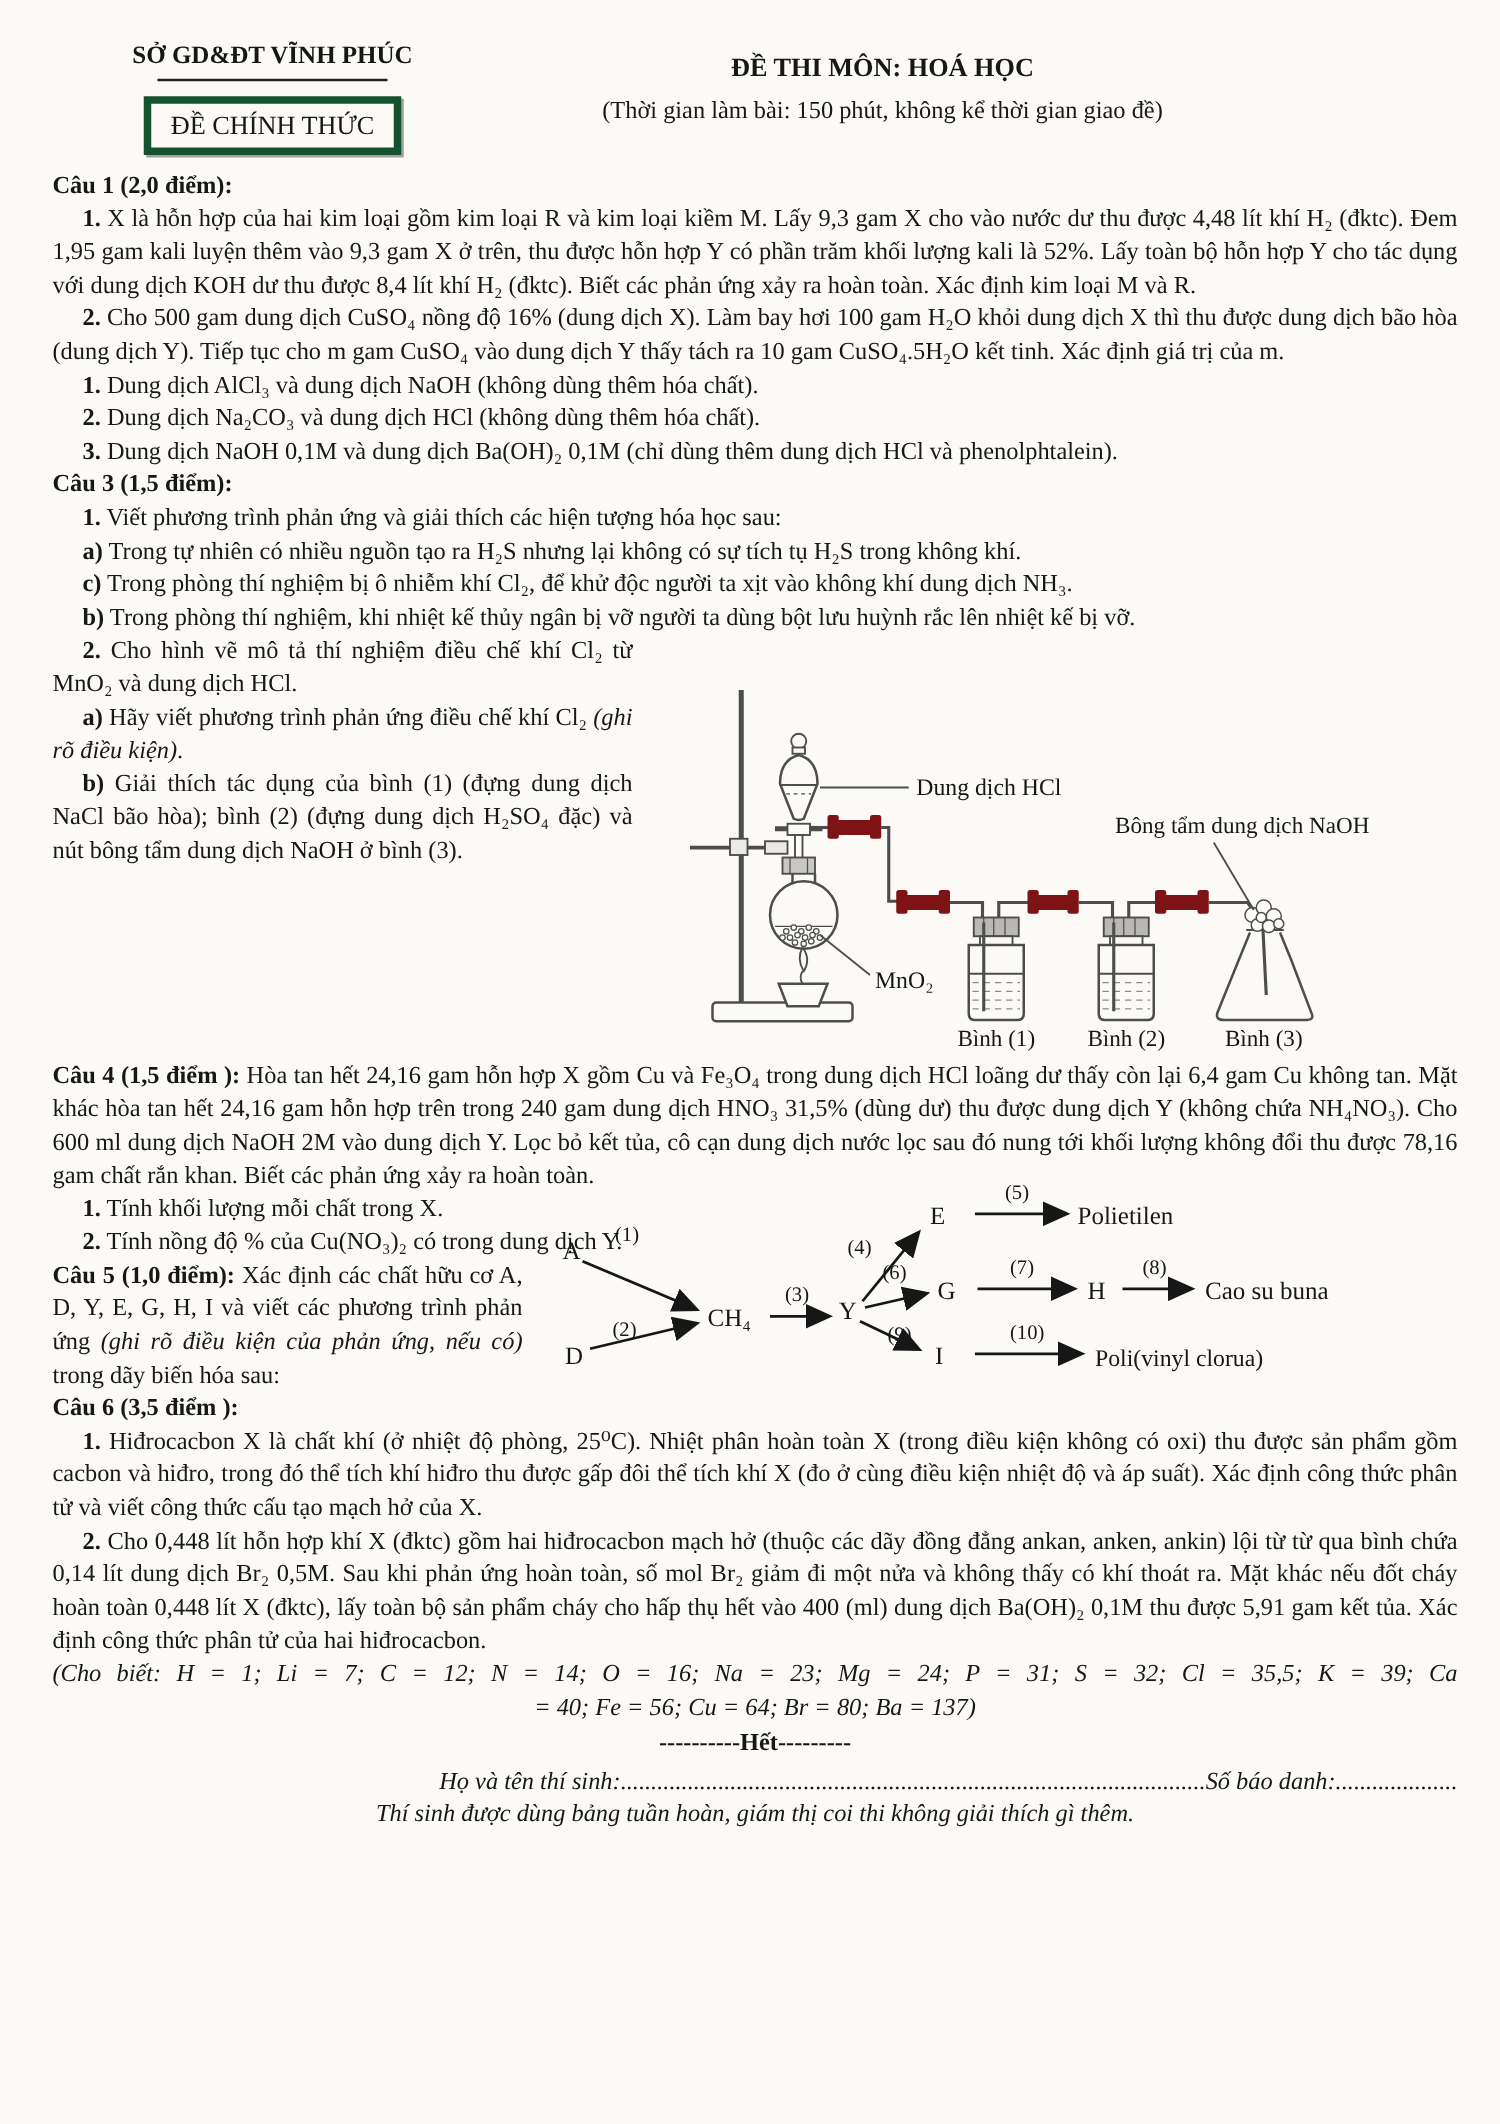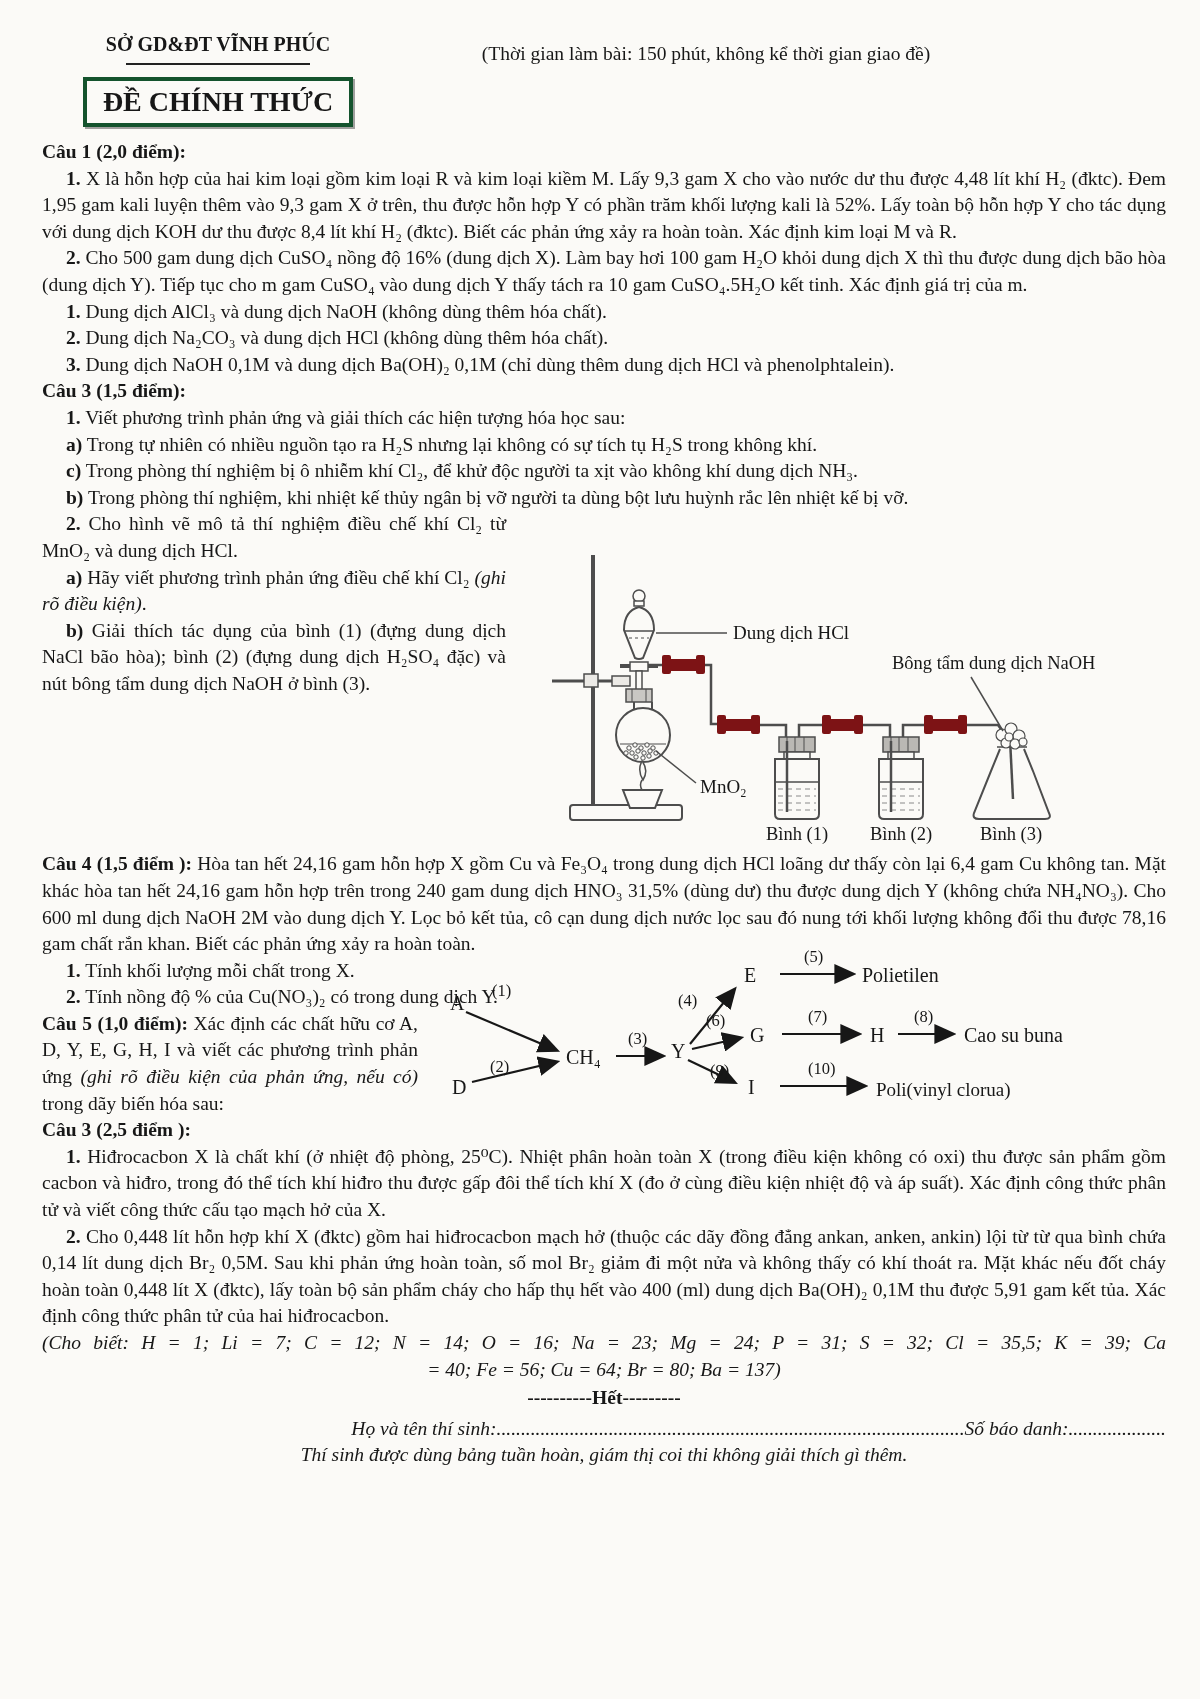--- a/index.html
+++ b/index.html
@@ -12,22 +12,22 @@
   .content { position:absolute; left:42px; top:32px; width:1124px; }
   p { margin:0; font-size:19.5px; line-height:26.6px; text-align:justify; }
   .ind { text-indent:24px; }
   .it { font-style:italic; }
   b, .qh { font-weight:bold; }
   
   .hdr { display:flex; margin-bottom:12px; }
   .hdr-left { width:352px; text-align:center; }
   .dept { font-size:20px; font-weight:bold; line-height:25px; }
   .dept-line { width:184px; border-top:2.5px solid #222; margin:6px auto 12px; }
-  .box { display:inline-block; border:4px solid #14532d; box-shadow:2px 2px 0 rgba(70,70,70,.5);
-         padding:5px 16px; font-weight:bold; font-size:28px; }
+  .box { display:inline-block; border:6px solid #14532d; box-shadow:2px 2px 0 rgba(70,70,70,.5);
+         padding:5px 16px; font-weight:normal; font-size:21px; }
   .hdr-right { flex:1; margin-right:148px; text-align:center; }
   .exam-title { font-size:21px; font-weight:bold; line-height:26px; text-align:center; }
   .subject   { font-size:21px; font-weight:bold; margin-top:9px; line-height:26px; text-align:center; }
   .time-note { font-size:19.5px; margin-top:9px; line-height:26px; text-align:center; }
   
   .c3wrap { position:relative; min-height:340px; }
   .c3left { width:464px; }
   .figure { position:absolute; left:454px; top:-14px; }
   .c45wrap { position:relative; }
   .q5left { width:376px; }
@@ -46,20 +46,21 @@
 
 <div class="content">
 
   <div class="hdr">
     <div class="hdr-left">
       <div class="dept">SỞ GD&amp;ĐT VĨNH PHÚC</div>
       <div class="dept-line"></div>
       <div class="box">ĐỀ CHÍNH THỨC</div>
     </div>
     <div class="hdr-right">
+      <div class="subject">ĐỀ THI MÔN: HOÁ HỌC</div>
       <div class="time-note">(Thời gian làm bài: 150 phút, không kể thời gian giao đề)</div>
     </div>
   </div>
 
   <p class="qh">Câu 1 (2,0 điểm):</p>
   <p class="ind"><b>1.</b> <span>X là hỗn hợp của hai kim loại gồm kim loại R và kim loại kiềm M. Lấy 9,3 gam X cho vào nước dư thu được 4,48 lít khí H₂ (đktc). Đem 1,95 gam kali luyện thêm vào 9,3 gam X ở trên, thu được hỗn hợp Y có phần trăm khối lượng kali là 52%. Lấy toàn bộ hỗn hợp Y cho tác dụng với dung dịch KOH dư thu được 8,4 lít khí H₂ (đktc). Biết các phản ứng xảy ra hoàn toàn. Xác định kim loại M và R.</span></p>
   <p class="ind"><b>2.</b> <span>Cho 500 gam dung dịch CuSO₄ nồng độ 16% (dung dịch X). Làm bay hơi 100 gam H₂O khỏi dung dịch X thì thu được dung dịch bão hòa (dung dịch Y). Tiếp tục cho m gam CuSO₄ vào dung dịch Y thấy tách ra 10 gam CuSO₄.5H₂O kết tinh. Xác định giá trị của m.</span></p>
 
   <p class="ind"><b>1.</b> <span>Dung dịch AlCl₃ và dung dịch NaOH (không dùng thêm hóa chất).</span></p>
   <p class="ind"><b>2.</b> <span>Dung dịch Na₂CO₃ và dung dịch HCl (không dùng thêm hóa chất).</span></p>
@@ -267,21 +268,21 @@
         <text x="376" y="12">(5)</text>
         <text x="278" y="76">(6)</text>
         <text x="380" y="72">(7)</text>
         <text x="486" y="72">(8)</text>
         <text x="282" y="126">(9)</text>
         <text x="380" y="124">(10)</text>
       </g>
     </svg>
   </div>
 
-  <p class="qh">Câu 3 (2,5 điểm ):</p>
+  <p class="qh">Câu 6 (3,5 điểm ):</p>
   <p class="ind"><b>1.</b> <span>Hiđrocacbon X là chất khí (ở nhiệt độ phòng, 25⁰C). Nhiệt phân hoàn toàn X (trong điều kiện không có oxi) thu được sản phẩm gồm cacbon và hiđro, trong đó thể tích khí hiđro thu được gấp đôi thể tích khí X (đo ở cùng điều kiện nhiệt độ và áp suất). Xác định công thức phân tử và viết công thức cấu tạo mạch hở của X.</span></p>
   <p class="ind"><b>2.</b> <span>Cho 0,448 lít hỗn hợp khí X (đktc) gồm hai hiđrocacbon mạch hở (thuộc các dãy đồng đẳng ankan, anken, ankin) lội từ từ qua bình chứa 0,14 lít dung dịch Br₂ 0,5M. Sau khi phản ứng hoàn toàn, số mol Br₂ giảm đi một nửa và không thấy có khí thoát ra. Mặt khác nếu đốt cháy hoàn toàn 0,448 lít X (đktc), lấy toàn bộ sản phẩm cháy cho hấp thụ hết vào 400 (ml) dung dịch Ba(OH)₂ 0,1M thu được 5,91 gam kết tủa. Xác định công thức phân tử của hai hiđrocacbon.</span></p>
 
   <p class="masses masses1">(Cho biết: H = 1; Li = 7; C = 12; N = 14; O = 16; Na = 23; Mg = 24; P = 31; S = 32; Cl = 35,5; K = 39; Ca</p>
   <p class="masses masses2">= 40; Fe = 56; Cu = 64; Br = 80; Ba = 137)</p>
   <p class="het">----------Hết---------</p>
   <p class="nameline">Họ và tên thí sinh:................................................................................................Số báo danh:....................</p>
   <p class="notel">Thí sinh được dùng bảng tuần hoàn, giám thị coi thi không giải thích gì thêm.</p>
 
 </div>

